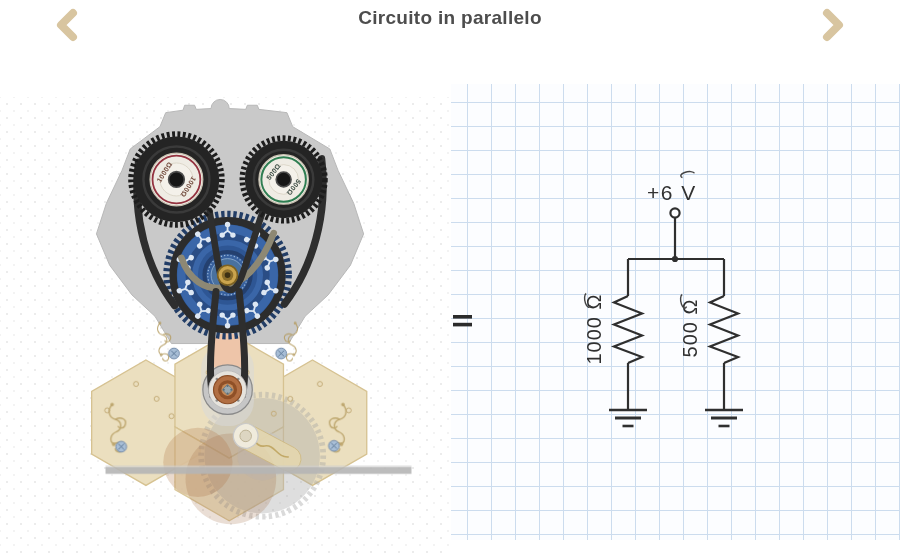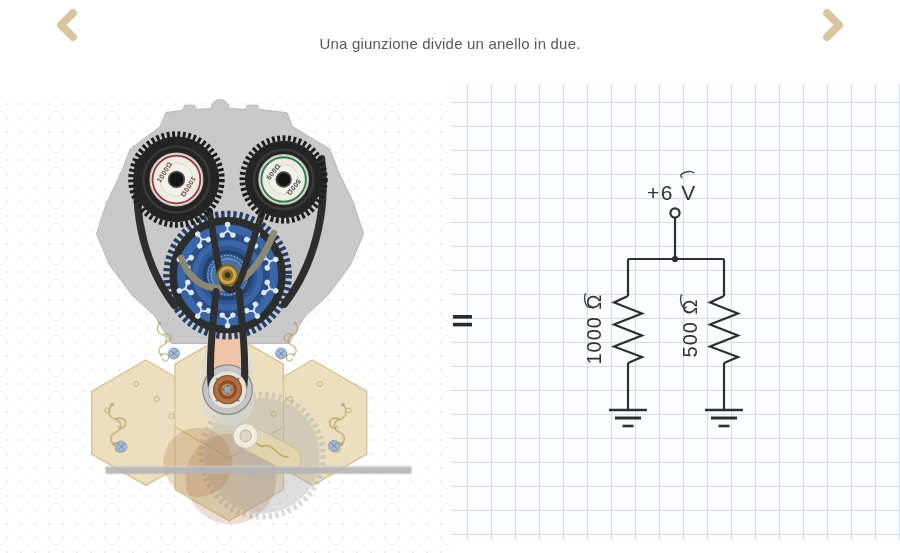--- a/index.html
+++ b/index.html
@@ -26,21 +26,21 @@
   svg{display:block;}
   .circ-label{font-family:"Liberation Sans",sans-serif;font-size:20px;fill:#2f2f2f;letter-spacing:1px;}
   .src-label{font-family:"Liberation Sans",sans-serif;font-size:21px;fill:#323232;letter-spacing:1.5px;}
   .tire-label{font-family:"Liberation Sans",sans-serif;font-weight:bold;font-size:8.5px;letter-spacing:.4px;}
 </style>
 </head>
 <body>
 
 <div class="stage">
 
-  <div class="page-subtitle">Una giunzione divide un anello in due.</div>
+  <div class="page-title">Circuito in parallelo</div>
 
   <button class="navbtn prev" aria-label="chevron-left">
     <svg width="38" height="38" viewBox="0 0 38 38">
       <polyline points="24,7 12,19 24,31" fill="none" stroke="#d8c5a0" stroke-width="8" stroke-linecap="round" stroke-linejoin="round"></polyline>
     </svg>
   </button>
   <button class="navbtn next" aria-label="chevron-right">
     <svg width="38" height="38" viewBox="0 0 38 38">
       <polyline points="14,7 26,19 14,31" fill="none" stroke="#d8c5a0" stroke-width="8" stroke-linecap="round" stroke-linejoin="round"></polyline>
     </svg>

